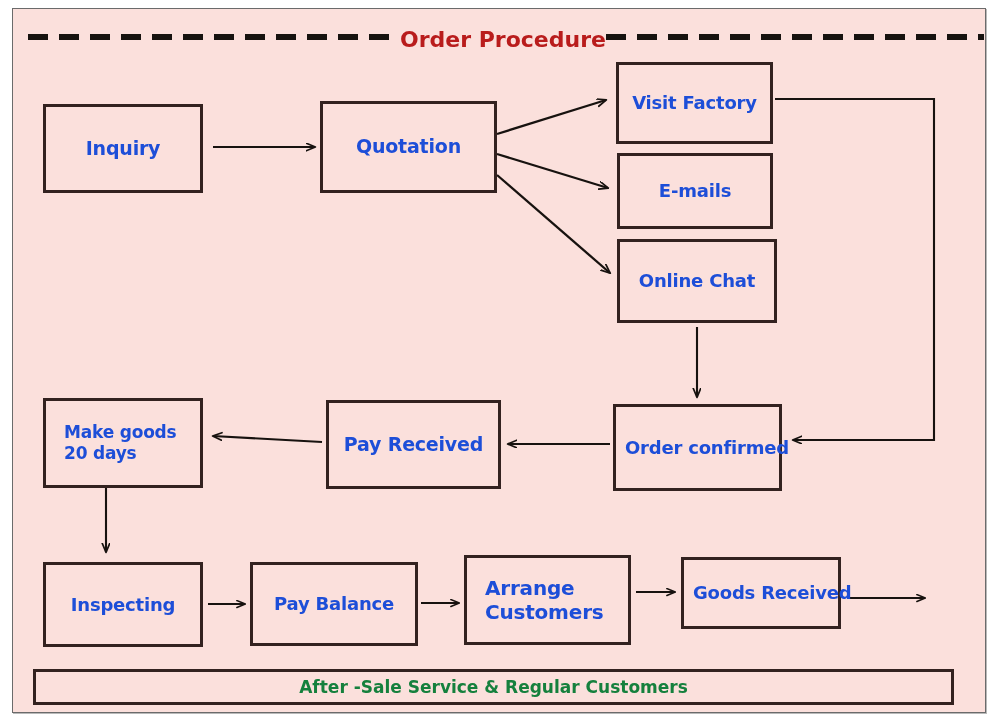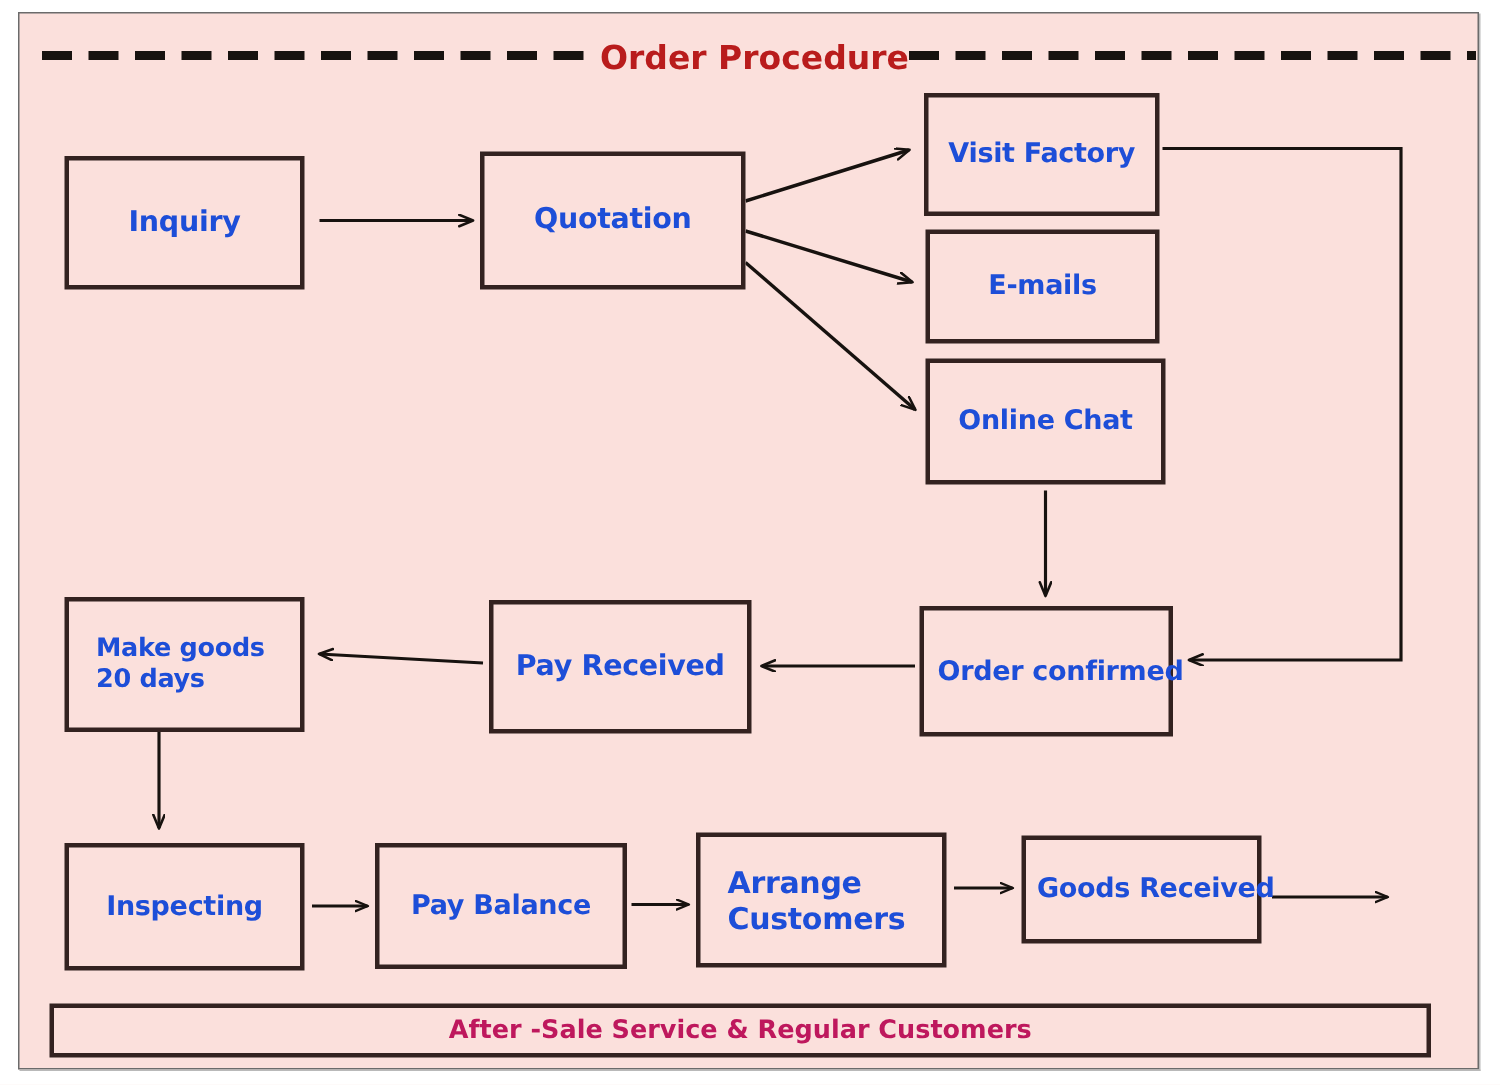--- a/index.html
+++ b/index.html
@@ -61,42 +61,42 @@
   .node .label {
     font-weight: bold;
     color: #1d4ed8;
     line-height: 1.22;
     letter-spacing: -0.2px;
   }
   .node.center { justify-content: center; }
   .node.center .label { text-align: center; }
   .node.left { justify-content: flex-start; padding-left: 18px; }
   .node.left .label { text-align: left; }
-  .node.tight { justify-content: center; padding-left: 19px; }
+  .node.tight { justify-content: flex-start; padding-left: 9px; }
 
   #title {
     position: absolute;
     font-weight: bold;
     color: #b91c1c;
     font-size: 22px;
     letter-spacing: 0px;
     white-space: nowrap;
   }
   #footer-bar {
     position: absolute;
     box-sizing: border-box;
     border: 3px solid #332220;
     background: #fbe0dc;
     display: flex;
     align-items: center;
     justify-content: center;
   }
   #footer-bar .label {
     font-weight: bold;
-    color: #be185d;
+    color: #15803d;
     font-size: 17px;
     white-space: nowrap;
     text-align: right;
   }
 </style>
 </head>
 <body>
 
 <div id="canvas">
 

